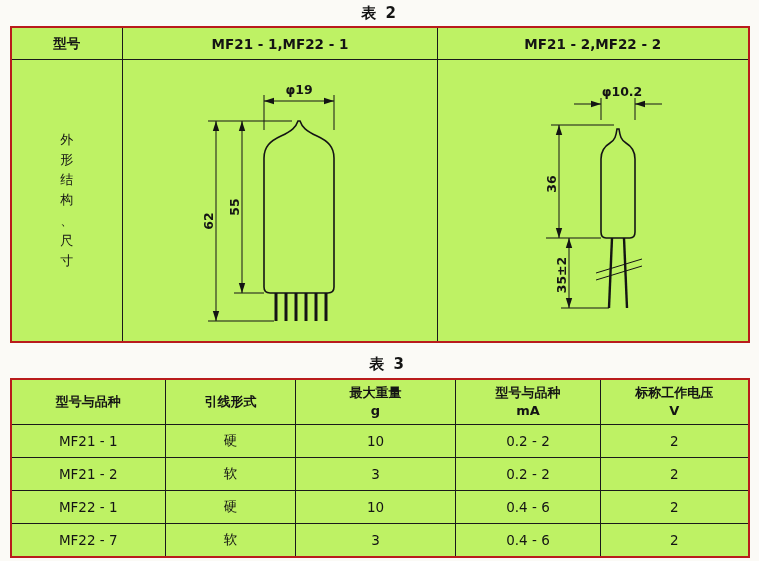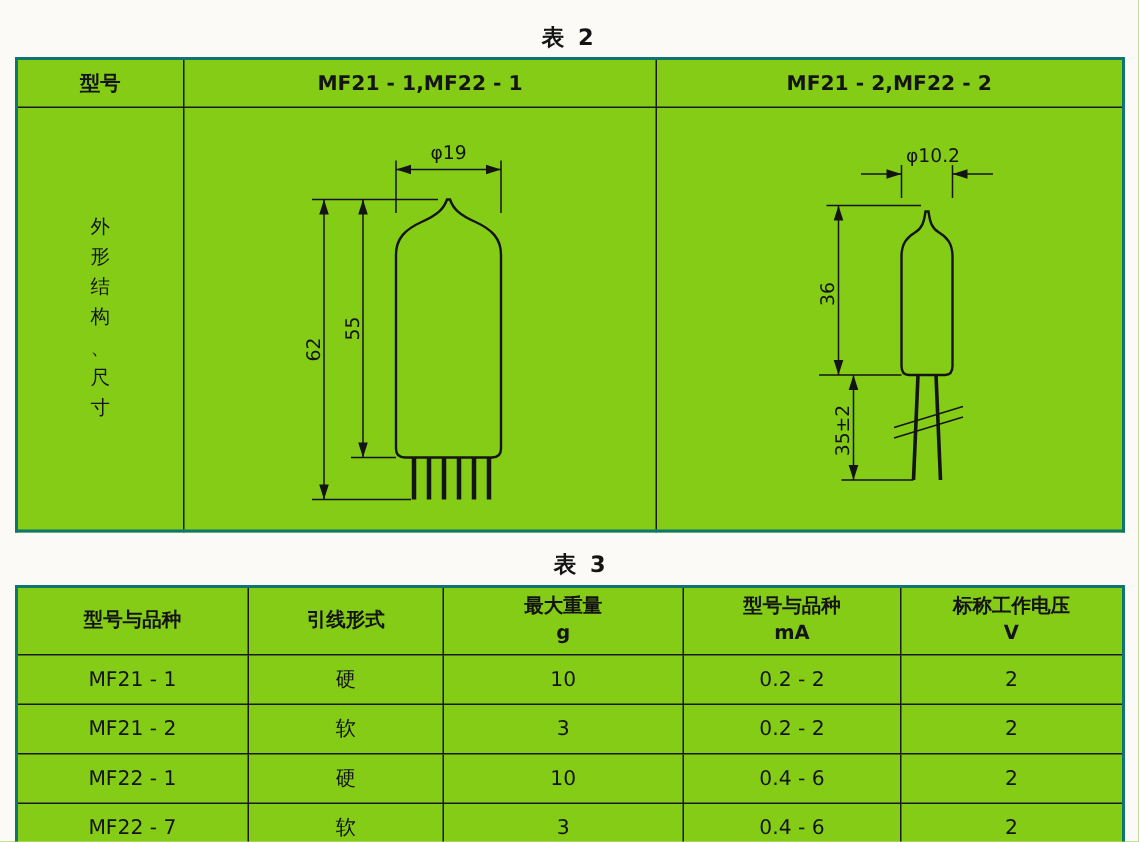--- a/index.html
+++ b/index.html
@@ -4,34 +4,34 @@
 <style>
   html,body { margin:0; padding:0; }
   body {
     width:759px; height:561px;
     background:#fbfaf6;
     font-family:"DejaVu Sans","Liberation Sans",sans-serif;
     color:#141414;
   }
   .page { position:relative; width:759px; height:561px; overflow:hidden; }
 
-  .caption { text-align:center; font-size:15px; font-weight:700; letter-spacing:2px;margin-top:12px; }
+  .caption { text-align:center; font-size:15px; font-weight:700; letter-spacing:2px; }
   .cap2 { padding-top:4px; }
   .cap3 { margin-top:9px;padding-left:16px; }
 
-  table { border-collapse:collapse; table-layout:fixed; margin:3px auto 12px; border:2px solid #0f766e; background:#84cc16; }
+  table { border-collapse:collapse; table-layout:fixed; margin:3px auto 12px; border:2px solid #b91c1c; background:#bef264; }
   th,td { border:1px solid #1a1a1a; }
 
   .t2 { width:738px; }
   .t2 th { height:29px; font-size:13.5px; font-weight:700; text-align:center; }
   .vlabel {
     text-align:center; vertical-align:middle;
     font-size:13px; line-height:1.55; white-space:pre-line; font-weight:400;
   }
-  .drawcell { padding:0; height:281px; vertical-align:top; }
+  .drawcell { padding:0; height:281px; vertical-align:top;font-weight:bold; }
   .drawcell svg { display:block; margin:0 auto; }
 
   .t3 { width:738px; margin-top:4px; }
   .t3 th { height:42px; font-size:13px; font-weight:700; text-align:center; white-space:pre-line; line-height:1.35; }
   .t3 td { height:30px; text-align:center; font-size:13.5px; }
   .t3 td.bold { font-weight:400; }
 
   svg text { font-size:12.5px; fill:#141414; font-family:"DejaVu Sans","Liberation Sans",sans-serif; }
   .tube { fill:none; stroke:#141414; stroke-width:1.6; }
   .pin  { stroke:#141414; stroke-width:3; }

